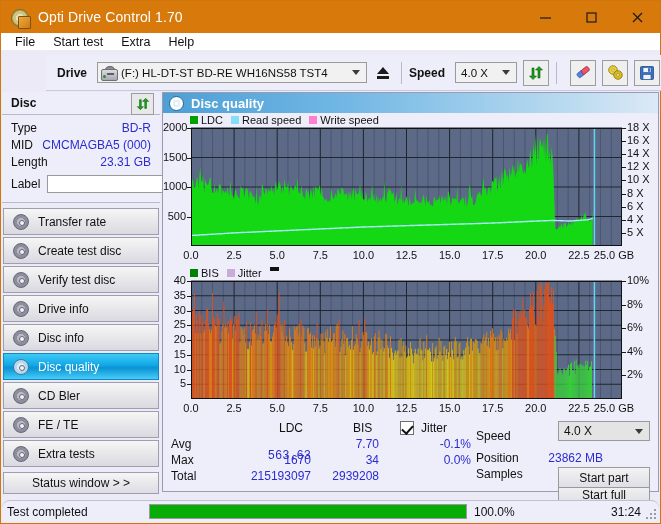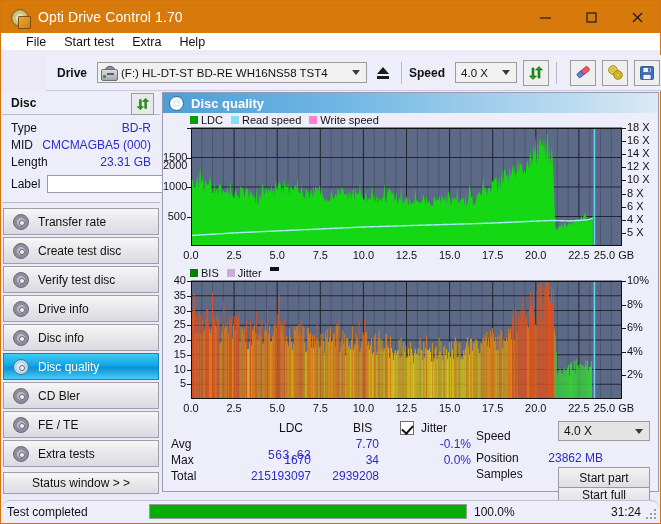--- a/index.html
+++ b/index.html
@@ -45,21 +45,21 @@
   .win-btns{margin-left:auto;display:flex;height:32px;}
   .win-btn{
     width:46px;height:32px;display:flex;align-items:center;justify-content:center;
     color:#2b2b2b;font-size:13px;
   }
   .win-btn svg{display:block;}
   
   .menubar{
     position:absolute;left:0;top:32px;width:659px;height:17px;
     background:#ffffff;display:flex;align-items:center;
-    padding-left:16px;box-sizing:border-box;
+    padding-left:5px;box-sizing:border-box;
   }
   .menu-item{
     font-size:12.5px;color:#111;padding:2px 9px;
   }
   
   .toolbar{
     position:absolute;left:0;top:54px;width:659px;height:36px;
     background:#eeeefa;
     display:flex;align-items:center;
     border-bottom:1px solid #c9c9dd;
@@ -485,21 +485,21 @@
             <path d="M 28.00 109.51 L 29.67 109.41 L 31.35 109.31 L 33.02 109.21 L 34.69 109.10 L 36.37 109.00 L 38.04 108.90 L 39.72 108.80 L 41.39 108.70 L 43.06 108.59 L 44.74 108.49 L 46.41 108.39 L 48.08 108.29 L 49.76 108.19 L 51.43 108.09 L 53.11 107.98 L 54.78 107.88 L 56.45 107.78 L 58.13 107.68 L 59.80 107.58 L 61.47 107.47 L 63.15 107.37 L 64.82 107.27 L 66.50 107.17 L 68.17 107.07 L 69.84 106.97 L 71.52 106.87 L 73.19 106.79 L 74.86 106.72 L 76.54 106.64 L 78.21 106.56 L 79.89 106.49 L 81.56 106.41 L 83.23 106.34 L 84.91 106.26 L 86.58 106.18 L 88.25 106.11 L 89.93 106.03 L 91.60 105.95 L 93.27 105.88 L 94.95 105.80 L 96.62 105.72 L 98.30 105.65 L 99.97 105.57 L 101.64 105.50 L 103.32 105.42 L 104.99 105.34 L 106.66 105.27 L 108.34 105.19 L 110.01 105.11 L 111.69 105.04 L 113.36 104.96 L 115.03 104.88 L 116.71 104.81 L 118.38 104.73 L 120.05 104.66 L 121.73 104.58 L 123.40 104.50 L 125.08 104.43 L 126.75 104.35 L 128.42 104.27 L 130.10 104.20 L 131.77 104.12 L 133.44 104.04 L 135.12 103.97 L 136.79 103.89 L 138.47 103.81 L 140.14 103.74 L 141.81 103.66 L 143.49 103.59 L 145.16 103.51 L 146.83 103.43 L 148.51 103.36 L 150.18 103.28 L 151.86 103.20 L 153.53 103.13 L 155.20 103.05 L 156.88 102.97 L 158.55 102.90 L 160.22 102.82 L 161.90 102.75 L 163.57 102.67 L 165.24 102.59 L 166.92 102.52 L 168.59 102.44 L 170.27 102.36 L 171.94 102.29 L 173.61 102.21 L 175.29 102.13 L 176.96 102.06 L 178.63 101.98 L 180.31 101.91 L 181.98 101.83 L 183.66 101.75 L 185.33 101.68 L 187.00 101.60 L 188.68 101.52 L 190.35 101.45 L 192.02 101.37 L 193.70 101.29 L 195.37 101.22 L 197.05 101.14 L 198.72 101.07 L 200.39 100.99 L 202.07 100.94 L 203.74 100.89 L 205.41 100.84 L 207.09 100.79 L 208.76 100.73 L 210.44 100.68 L 212.11 100.63 L 213.78 100.58 L 215.46 100.53 L 217.13 100.48 L 218.80 100.43 L 220.48 100.38 L 222.15 100.33 L 223.82 100.28 L 225.50 100.23 L 227.17 100.17 L 228.85 100.12 L 230.52 100.07 L 232.19 100.02 L 233.87 99.97 L 235.54 99.92 L 237.21 99.87 L 238.89 99.82 L 240.56 99.77 L 242.24 99.72 L 243.91 99.67 L 245.58 99.61 L 247.26 99.56 L 248.93 99.51 L 250.60 99.46 L 252.28 99.41 L 253.95 99.36 L 255.63 99.31 L 257.30 99.26 L 258.97 99.21 L 260.65 99.16 L 262.32 99.11 L 263.99 99.05 L 265.67 99.00 L 267.34 98.95 L 269.02 98.90 L 270.69 98.85 L 272.36 98.80 L 274.04 98.75 L 275.71 98.70 L 277.38 98.65 L 279.06 98.60 L 280.73 98.55 L 282.40 98.49 L 284.08 98.44 L 285.75 98.39 L 287.43 98.34 L 289.10 98.29 L 290.77 98.24 L 292.45 98.19 L 294.12 98.14 L 295.79 98.09 L 297.47 98.04 L 299.14 97.99 L 300.82 97.93 L 302.49 97.88 L 304.16 97.83 L 305.84 97.78 L 307.51 97.73 L 309.18 97.68 L 310.86 97.63 L 312.53 97.58 L 314.21 97.53 L 315.88 97.48 L 317.55 97.43 L 319.23 97.37 L 320.90 97.32 L 322.57 97.27 L 324.25 97.22 L 325.92 97.17 L 327.60 97.12 L 329.27 97.07 L 330.94 97.00 L 332.62 96.92 L 334.29 96.85 L 335.96 96.77 L 337.64 96.69 L 339.31 96.62 L 340.99 96.54 L 342.66 96.46 L 344.33 96.39 L 346.01 96.31 L 347.68 96.24 L 349.35 96.16 L 351.03 96.08 L 352.70 96.01 L 354.37 95.93 L 356.05 95.85 L 357.72 95.78 L 359.40 95.70 L 361.07 95.62 L 362.74 95.55 L 364.42 95.47 L 366.09 95.40 L 367.76 95.32 L 369.44 95.24 L 371.11 95.17 L 372.79 95.09 L 374.46 95.03 L 376.13 94.96 L 377.81 94.90 L 379.48 94.83 L 381.15 94.77 L 382.83 94.71 L 384.50 94.64 L 386.18 94.58 L 387.85 94.52 L 389.52 94.45 L 391.20 94.48 L 392.87 94.54 L 394.54 94.60 L 396.22 94.67 L 397.89 94.73 L 399.57 94.80 L 401.24 94.86 L 402.91 94.92 L 404.59 94.99 L 406.26 95.05 L 407.93 95.04 L 409.61 94.91 L 411.28 94.78 L 412.95 94.66 L 414.63 94.53 L 416.30 94.40 L 417.98 94.28 L 419.65 94.15 L 421.32 94.02 L 423.00 93.89 L 424.67 93.74 L 426.34 93.32 L 428.02 92.89 L 429.69 92.47 " fill="none" stroke="#a8ecfa" stroke-width="1.4"></path>
             <line x1="431.416" x2="431.416" y1="2" y2="120" stroke="#5fd8f5" stroke-width="1.5"></line>
             <rect x="28.5" y="2.5" width="430" height="117" fill="none" stroke="#111" stroke-width="1"></rect>
           </svg>
           <span class="ytick" style="left: 0px; top: 83.5px; width: 23px; text-align: right;">500</span>
           <span class="tickmark" style="left: 24px; top: 90.5px; width: 4px; height: 1px;"></span>
           <span class="ytick" style="left: 0px; top: 54px; width: 23px; text-align: right;">1000</span>
           <span class="tickmark" style="left: 24px; top: 61px; width: 4px; height: 1px;"></span>
           <span class="ytick" style="left: 0px; top: 24.5px; width: 23px; text-align: right;">1500</span>
           <span class="tickmark" style="left: 24px; top: 31.5px; width: 4px; height: 1px;"></span>
-          <span class="ytick" style="left: 0px; top: -5px; width: 23px; text-align: right; margin-top: 38px;">2000</span>
+          <span class="ytick" style="left: 0px; top: -5px; width: 23px; text-align: right;">2000</span>
           <span class="tickmark" style="left: 24px; top: 2px; width: 4px; height: 1px;"></span>
           <span class="ytickr" style="left: 464px; top: 99.8889px; width: 33px; text-align: left;">5 X</span>
           <span class="tickmark" style="left: 459px; top: 106.889px; width: 4px; height: 1px;"></span>
           <span class="ytickr" style="left: 464px; top: 86.7778px; width: 33px; text-align: left;">4 X</span>
           <span class="tickmark" style="left: 459px; top: 93.7778px; width: 4px; height: 1px;"></span>
           <span class="ytickr" style="left: 464px; top: 73.6667px; width: 33px; text-align: left;">6 X</span>
           <span class="tickmark" style="left: 459px; top: 80.6667px; width: 4px; height: 1px;"></span>
           <span class="ytickr" style="left: 464px; top: 60.5556px; width: 33px; text-align: left;">8 X</span>
           <span class="tickmark" style="left: 459px; top: 67.5556px; width: 4px; height: 1px;"></span>
           <span class="ytickr" style="left: 464px; top: 47.4444px; width: 33px; text-align: left;">10 X</span>

